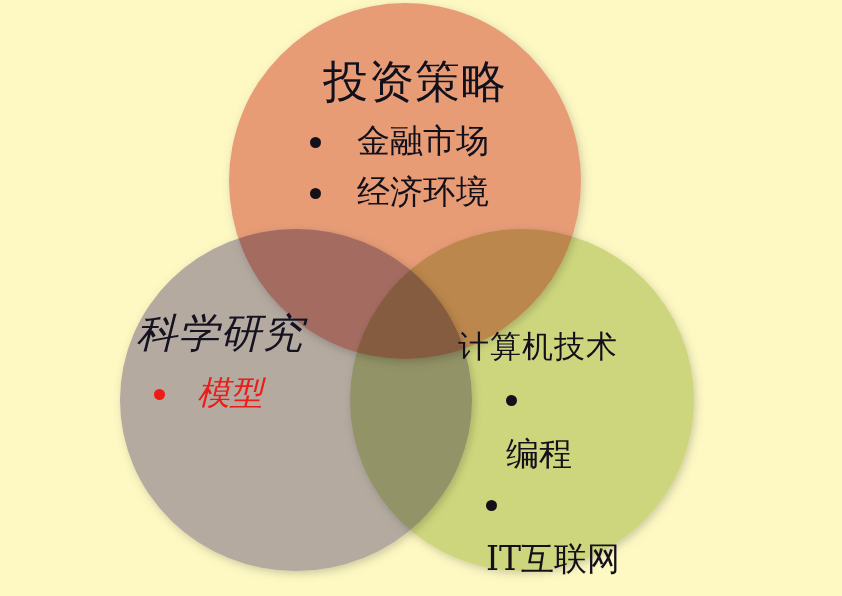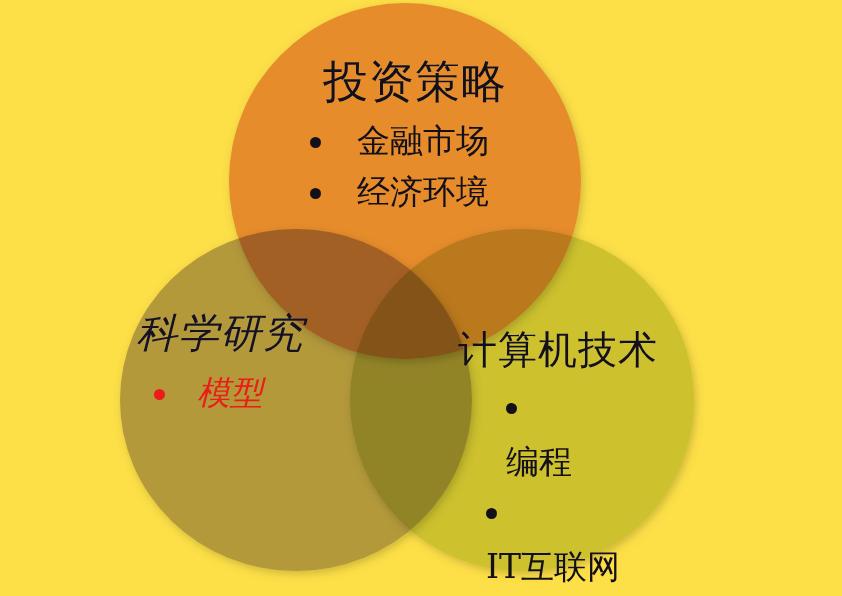--- a/index.html
+++ b/index.html
@@ -131,21 +131,21 @@
   }
 
   
   #group-right {
     left: 458px;
     top: 330px;
     width: 260px;
     text-align: left;
   }
   #group-right .group-title {
-    font-size: 39px;
+    font-size: 31px;
     line-height: 1.05;
     color: #17121c;
   }
   #group-right .bullet-list {
     margin-top: 16px;
     padding-left: 28px;
   }
   #group-right .bullet-item {
     font-size: 33px;
     color: #14101a;
@@ -159,21 +159,21 @@
     margin-top: 16px;
     margin-right: 8px;
   }
   #group-right .bullet-item.indented {
     padding-left: 20px;
   }
 </style>
 </head>
 <body>
 
-<div id="stage" style="background: #fde047;">
+<div id="stage" style="background: #fef9c3;">
 
   <svg id="venn-svg" viewBox="0 0 842 596" xmlns="http://www.w3.org/2000/svg">
     <defs>
       <filter id="soft-shadow" x="-20%" y="-20%" width="140%" height="140%">
         <feDropShadow dx="2" dy="3" stdDeviation="4" flood-color="#6a6a72" flood-opacity="0.32"></feDropShadow>
       </filter>
     </defs>
     <g style="mix-blend-mode:multiply;" filter="url(#soft-shadow)">
       <ellipse id="circle-top" cx="405" cy="181" rx="176" ry="178" fill="#e8a09a"></ellipse>
     </g>

